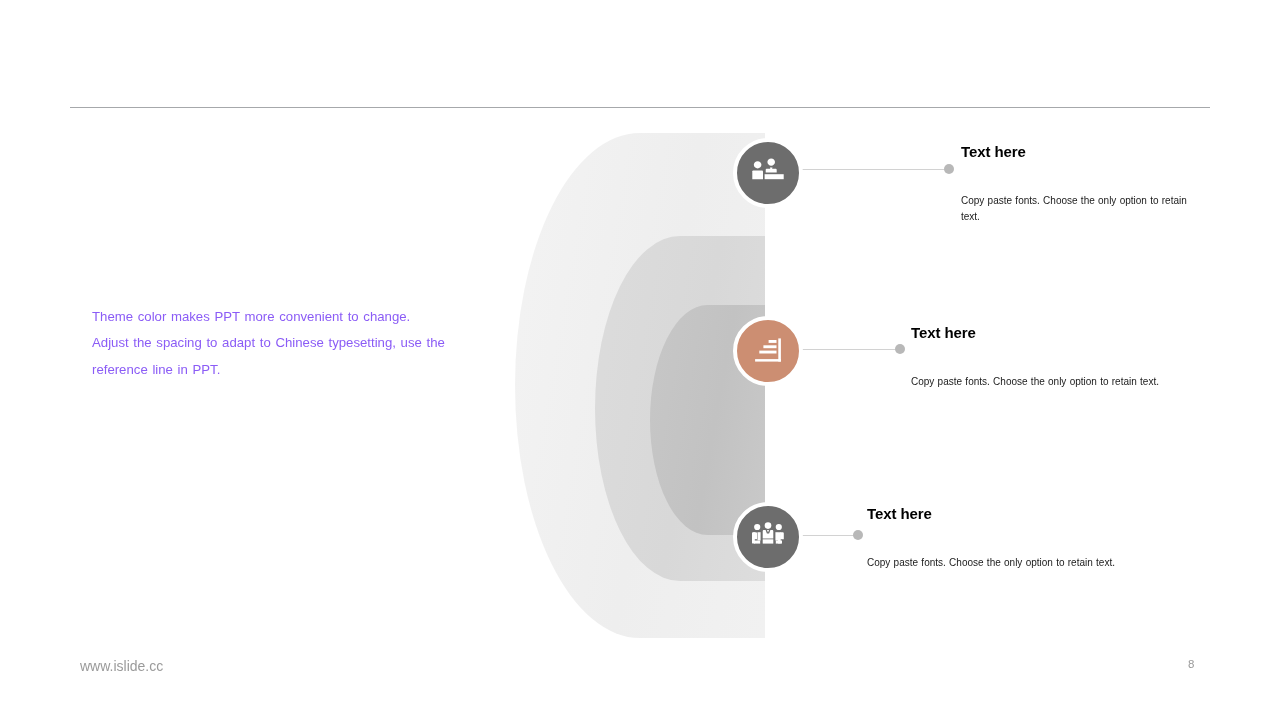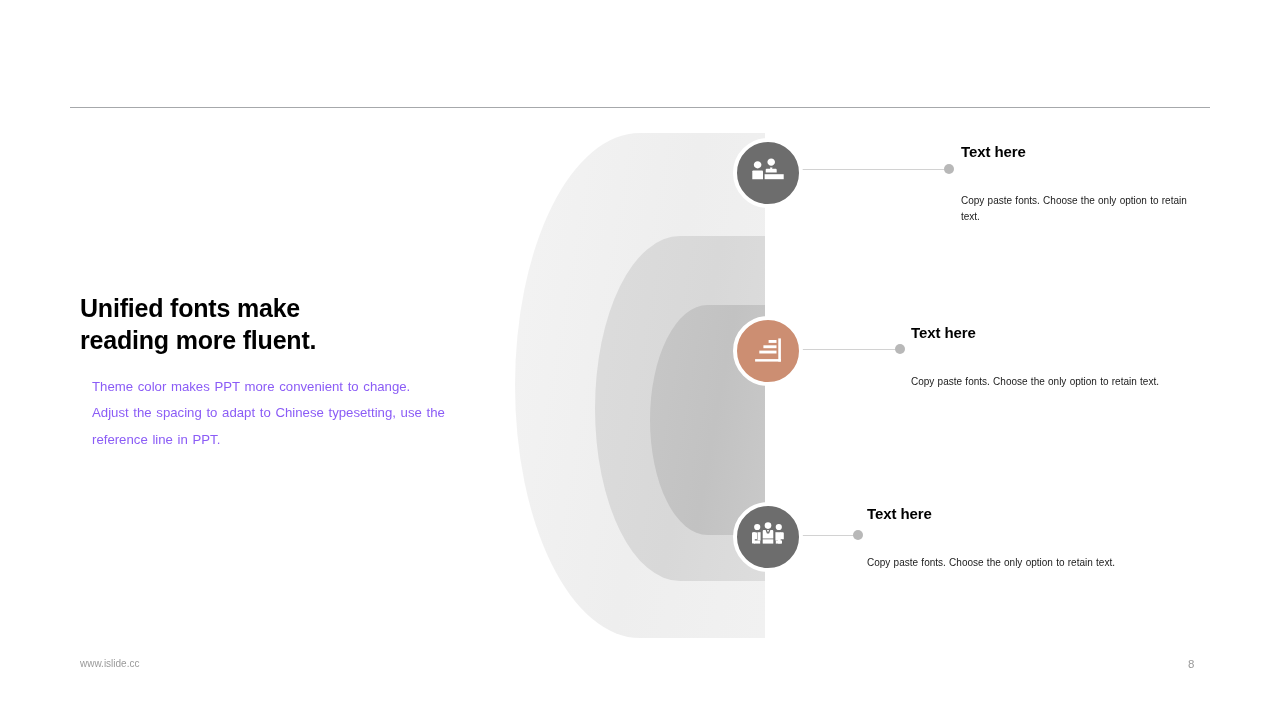--- a/index.html
+++ b/index.html
@@ -136,21 +136,21 @@
     color: #1a1a1a;
     line-height: 1.62;
     word-spacing: 0.5px;
   }
 
   
   .footer-url {
     position: absolute;
     left: 80px;
     top: 658px;
-    font-size: 10px;
+    font-size: 14px;
     color: #9a9a9a;
   }
   .footer-page {
     position: absolute;
     left: 1188px;
     top: 658px;
     font-size: 11.5px;
     color: #9a9a9a;
   }
 </style>
@@ -161,22 +161,20 @@
 
   <div class="top-rule"></div>
 
   <div class="arcs">
     <div class="arc arc-1"></div>
     <div class="arc arc-2"></div>
     <div class="arc arc-3"></div>
   </div>
 
   <div class="left-block">
-    <h1 class="left-title">Unified fonts make
-reading more fluent.</h1>
     <p class="left-body">Theme color makes PPT more convenient to change.
 Adjust the spacing to adapt to Chinese typesetting, use the
 reference line in PPT.</p>
   </div>
 
   <div class="connector-line" style="left:800px; top:169px; width:150px;"></div>
   <div class="connector-dot" style="left:944px; top:164px;"></div>
 
   <div class="icon-circle ic-gray" style="left:733px; top:138px;">
     <span>

